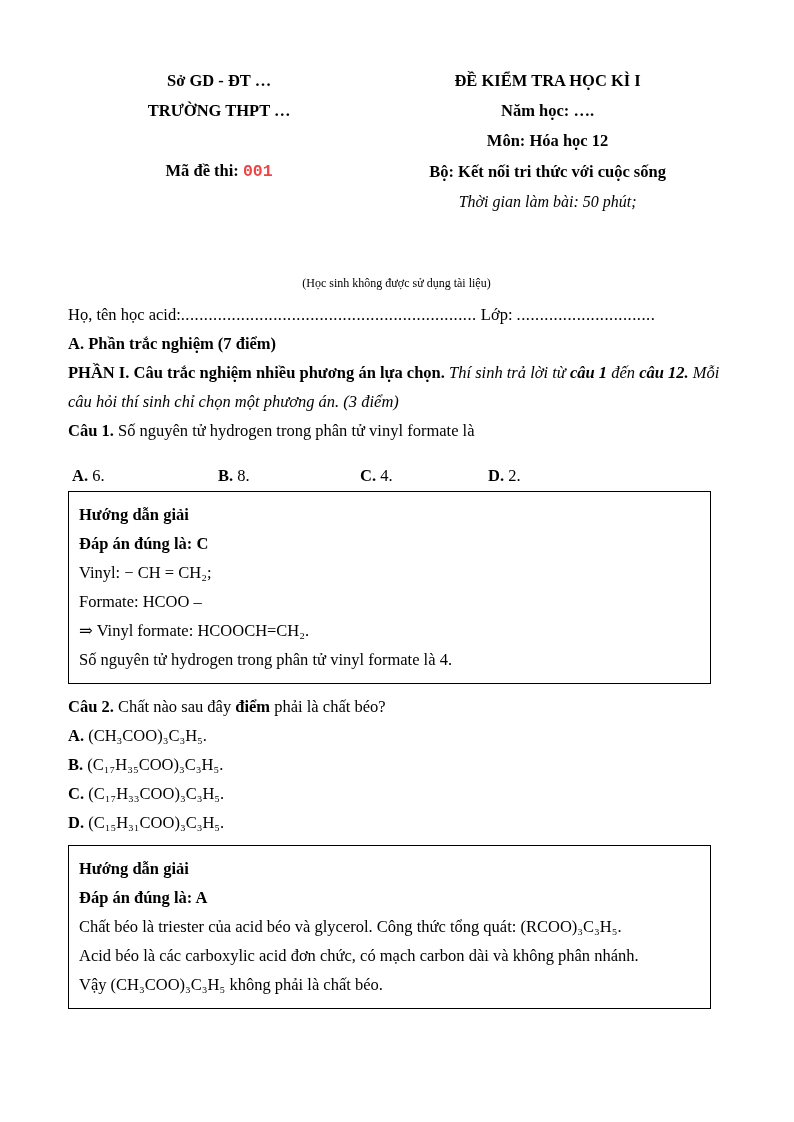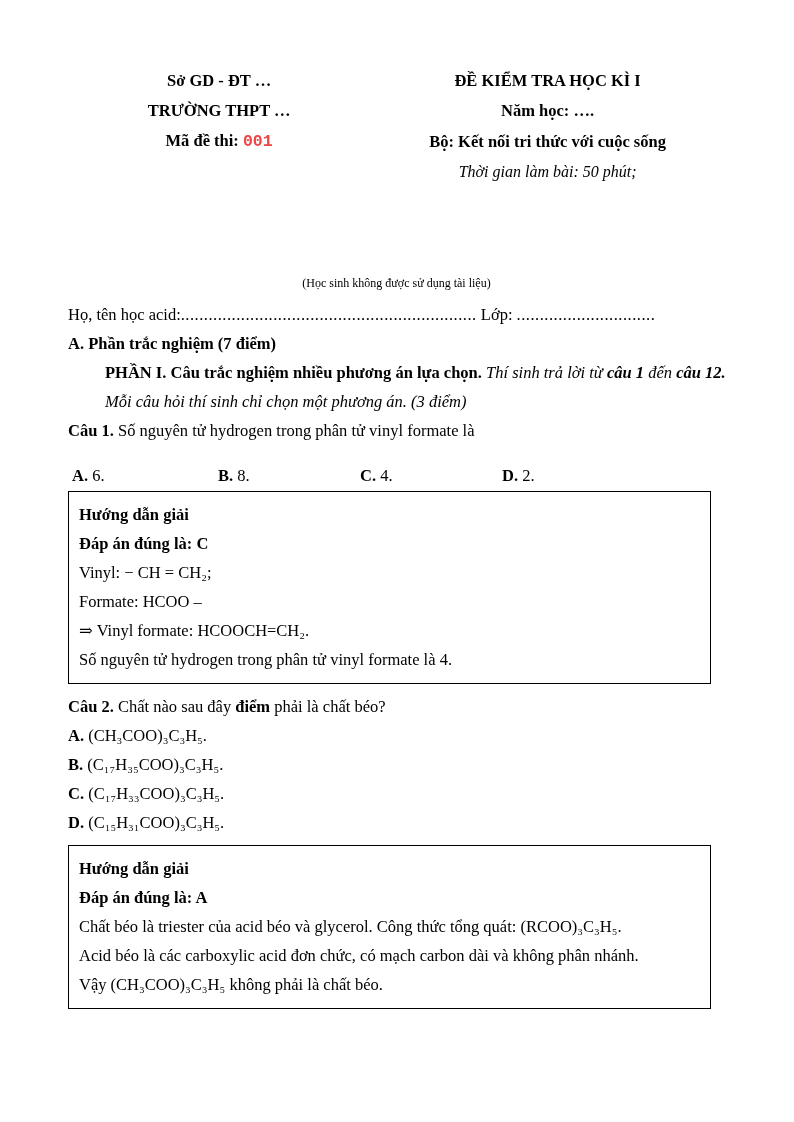--- a/index.html
+++ b/index.html
@@ -77,21 +77,21 @@
     position: absolute;
     left: 68px;
     top: 300px;
     width: 660px;
   }
   .line {
     font-size: 16.5px;
     line-height: 29px;
     white-space: nowrap;
   }
-  .line.wrap { white-space: normal; margin-left: 37px; }
+  .line.wrap { white-space: normal; }
   .b { font-weight: bold; }
   .i { font-style: italic; }
   .bi { font-weight: bold; font-style: italic; }
 
   .dots { letter-spacing: 0.5px; }
 
   
   .options {
     position: relative;
     height: 29px;
@@ -100,21 +100,21 @@
     margin-top: 16px;
   }
   .opt {
     position: absolute;
     top: 0;
     white-space: nowrap;
   }
   .opt-a { left: 4px; }
   .opt-b { left: 150px; }
   .opt-c { left: 292px; }
-  .opt-d { left: 434px; }
+  .opt-d { left: 420px; }
 
   
   .solbox {
     position: absolute;
     left: 68px;
     width: 643px;
     box-sizing: border-box;
     border: 1.3px solid #000000;
     padding: 8px 10px 9px 10px;
   }
@@ -139,20 +139,24 @@
     <div class="hdr-row">
       <div class="hdr-left">Sở GD - ĐT …</div>
       <div class="hdr-right">ĐỀ KIỂM TRA HỌC KÌ I</div>
     </div>
 
     <div class="hdr-row">
       <div class="hdr-left">TRƯỜNG THPT …</div>
       <div class="hdr-right">Năm học: ….</div>
     </div>
 
+    <div class="hdr-row">
+      <div class="hdr-left">&nbsp;</div>
+      <div class="hdr-right">Môn: Hóa học 12</div>
+    </div>
 
     <div class="hdr-row">
       <div class="hdr-left">
         <span>Mã đề thi:</span>
         <span class="code-red">001</span>
       </div>
       <div class="hdr-right">Bộ: Kết nối tri thức với cuộc sống</div>
     </div>
 
     <div class="hdr-row">

